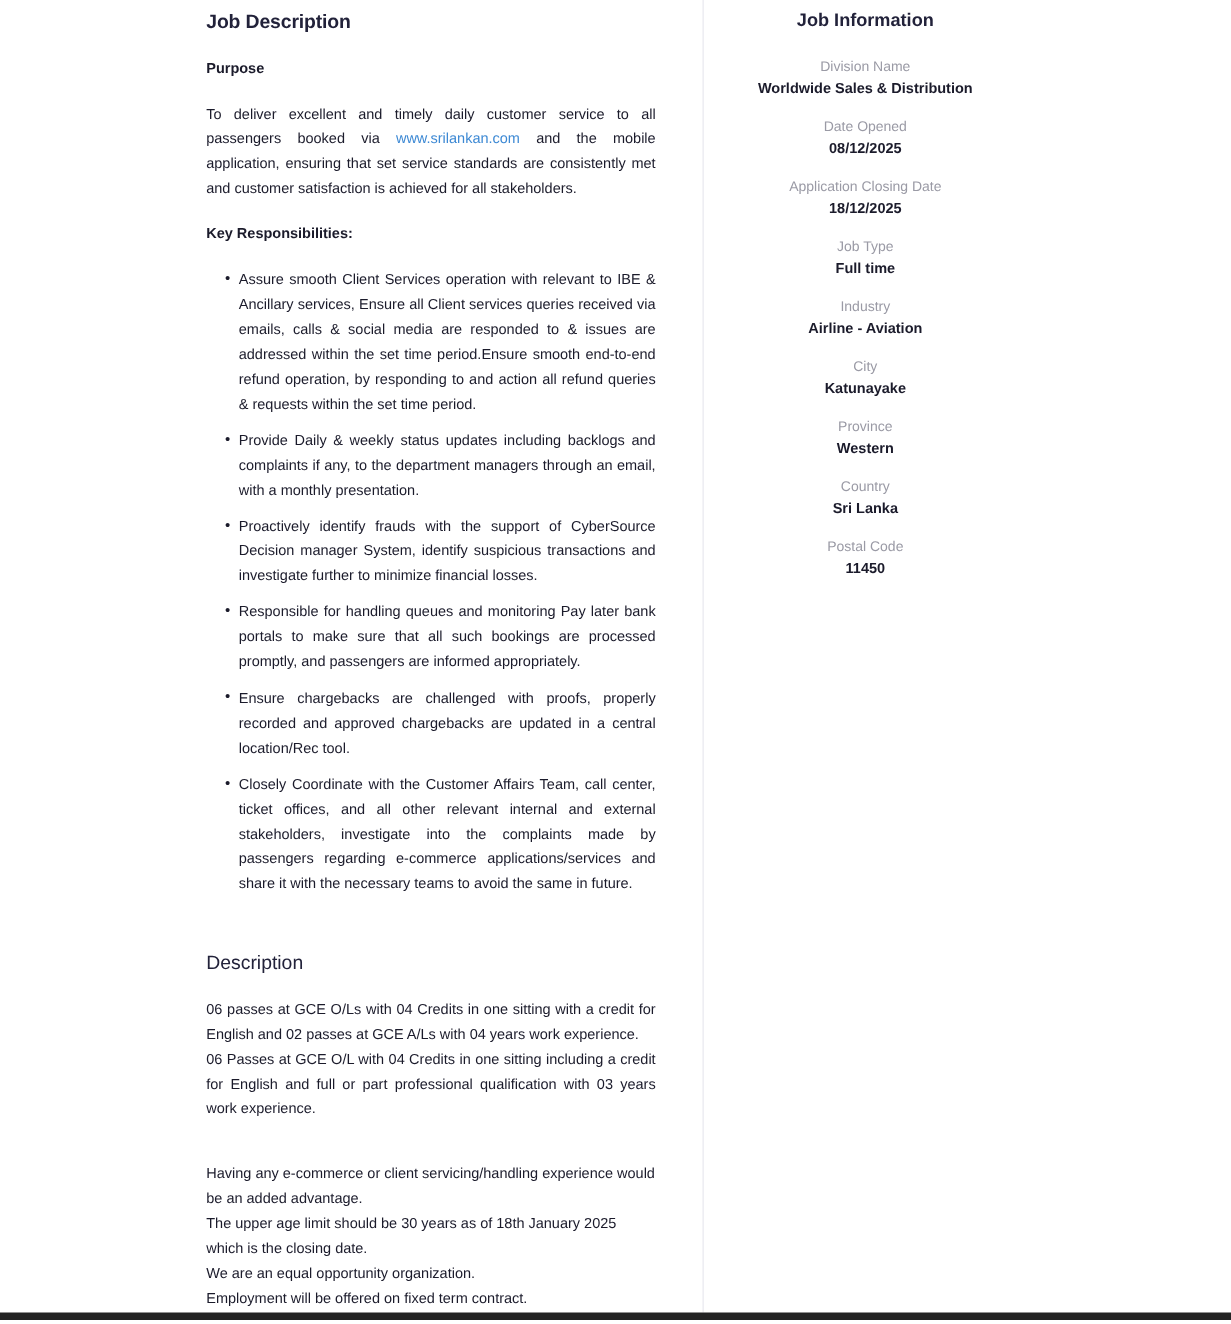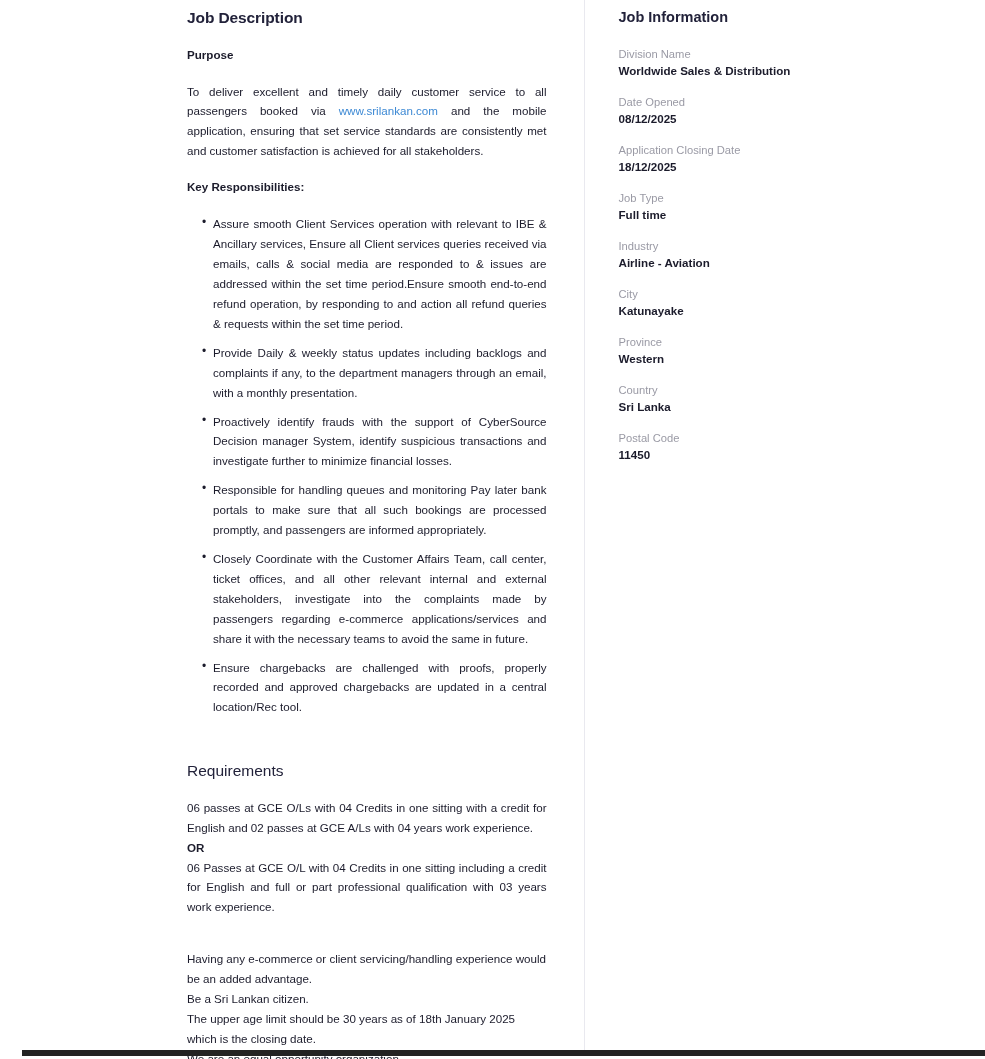--- a/index.html
+++ b/index.html
@@ -15,21 +15,20 @@
     color: #1b1b2b;
     overflow: hidden;
     position: relative;
   }
 
   .page {
     position: relative;
     width: 808px;
     height: 1059px;
     box-sizing: border-box;
-    margin-left: 22px;
   }
 
   .columns {
     display: flex;
     align-items: flex-start;
     height: 1050px;
     box-sizing: border-box;
   }
 
   
@@ -115,20 +114,21 @@
   }
   .plain-line.bold { font-weight: 700; }
   .no-justify { text-align: left; }
 
   
   .right-col {
     width: 307px;
     box-sizing: border-box;
     padding: 9px 20px 0 34px;
     height: 1050px;
+    text-align: center;
   }
 
   .info-heading {
     font-size: 14.5px;
     font-weight: 700;
     color: #22223a;
     margin: 0 0 20px 0;
     line-height: 1.2;
   }
 
@@ -173,41 +173,39 @@
 
       <p class="body-para"><span>To deliver excellent and timely daily customer service to all passengers booked via </span><a class="weblink" href="#">www.srilankan.com</a><span> and the mobile application, ensuring that set service standards are consistently met and customer satisfaction is achieved for all stakeholders.</span></p>
 
       <div class="sub-heading">Key Responsibilities:</div>
 
       <ul class="resp-list">
         <li>Assure smooth Client Services operation with relevant to IBE &amp; Ancillary services, Ensure all Client services queries received via emails, calls &amp; social media are responded to &amp; issues are addressed within the set time period.Ensure smooth end-to-end refund operation, by responding to and action all refund queries &amp; requests within the set time period.</li>
         <li>Provide Daily &amp; weekly status updates including backlogs and complaints if any, to the department managers through an email, with a monthly presentation.</li>
         <li>Proactively identify frauds with the support of CyberSource Decision manager System, identify suspicious transactions and investigate further to minimize financial losses.</li>
         <li>Responsible for handling queues and monitoring Pay later bank portals to make sure that all such bookings are processed promptly, and passengers are informed appropriately.</li>
+        <li>Ensure chargebacks are challenged with proofs, properly recorded and approved chargebacks are updated in a central location/Rec tool.</li>
         <li>Closely Coordinate with the Customer Affairs Team, call center, ticket offices, and all other relevant internal and external stakeholders, investigate into the complaints made by passengers regarding e-commerce applications/services and share it with the necessary teams to avoid the same in future.</li>
-        <li>Ensure chargebacks are challenged with proofs, properly recorded and approved chargebacks are updated in a central location/Rec tool.</li>
       </ul>
 
       <div class="spacer-lg"></div>
 
-      <h2 class="req-heading">Requirements</h2>
+      <h2 class="req-heading">Description</h2>
 
       <div class="plain-line">06 passes at GCE O/Ls with 04 Credits in one sitting with a credit for English and 02 passes at GCE A/Ls with 04 years work experience.</div>
 
-      <div class="plain-line bold no-justify">OR</div>
 
       <div class="plain-line">06 Passes at GCE O/L with 04 Credits in one sitting including a credit for English and full or part professional qualification with 03 years work experience.</div>
 
       <div class="spacer-sm"></div>
 
 
       <div class="spacer-md"></div>
 
       <div class="plain-line no-justify">Having any e-commerce or client servicing/handling experience would be an added advantage.</div>
-      <div class="plain-line no-justify">Be a Sri Lankan citizen.</div>
       <div class="plain-line no-justify">The upper age limit should be 30 years as of 18th January 2025 which is the closing date.</div>
       <div class="plain-line no-justify">We are an equal opportunity organization.</div>
       <div class="plain-line no-justify">Employment will be offered on fixed term contract.</div>
 
       <div class="spacer-md"></div>
 
       <div class="plain-line">Please note that we will correspond with you within a month of closing the advertisement in the event your application is shortlisted for consideration.</div>
     </div>
 
     <div class="right-col">

